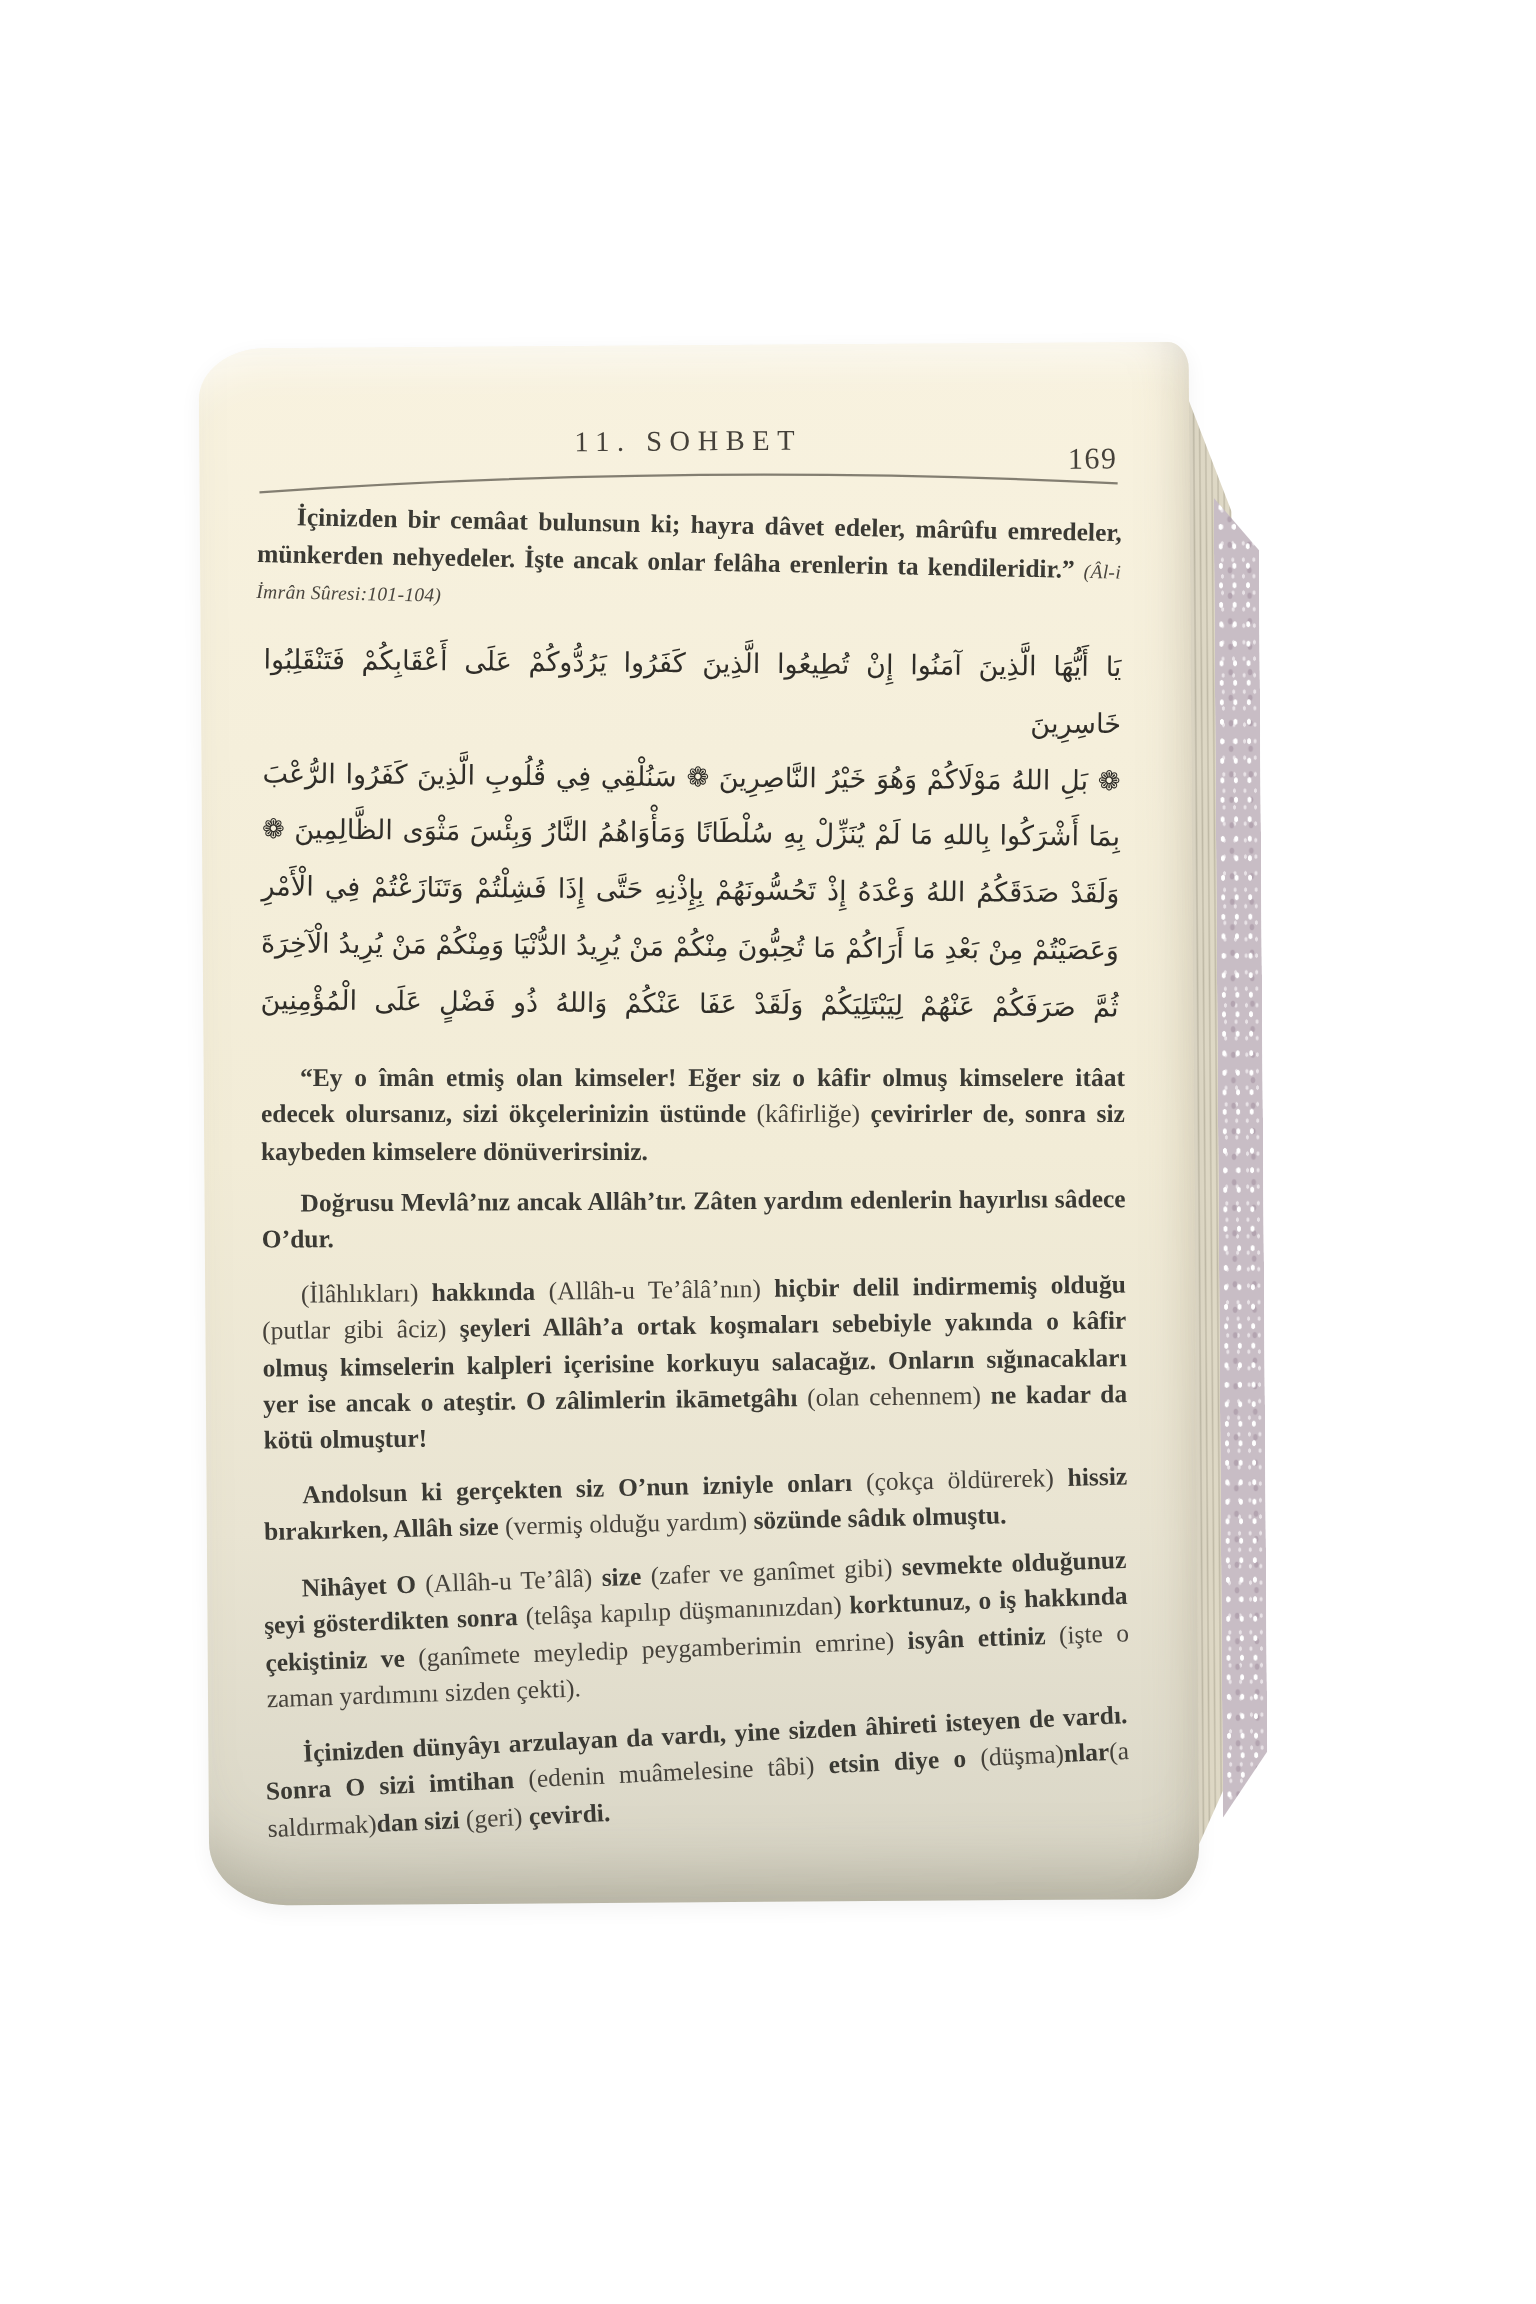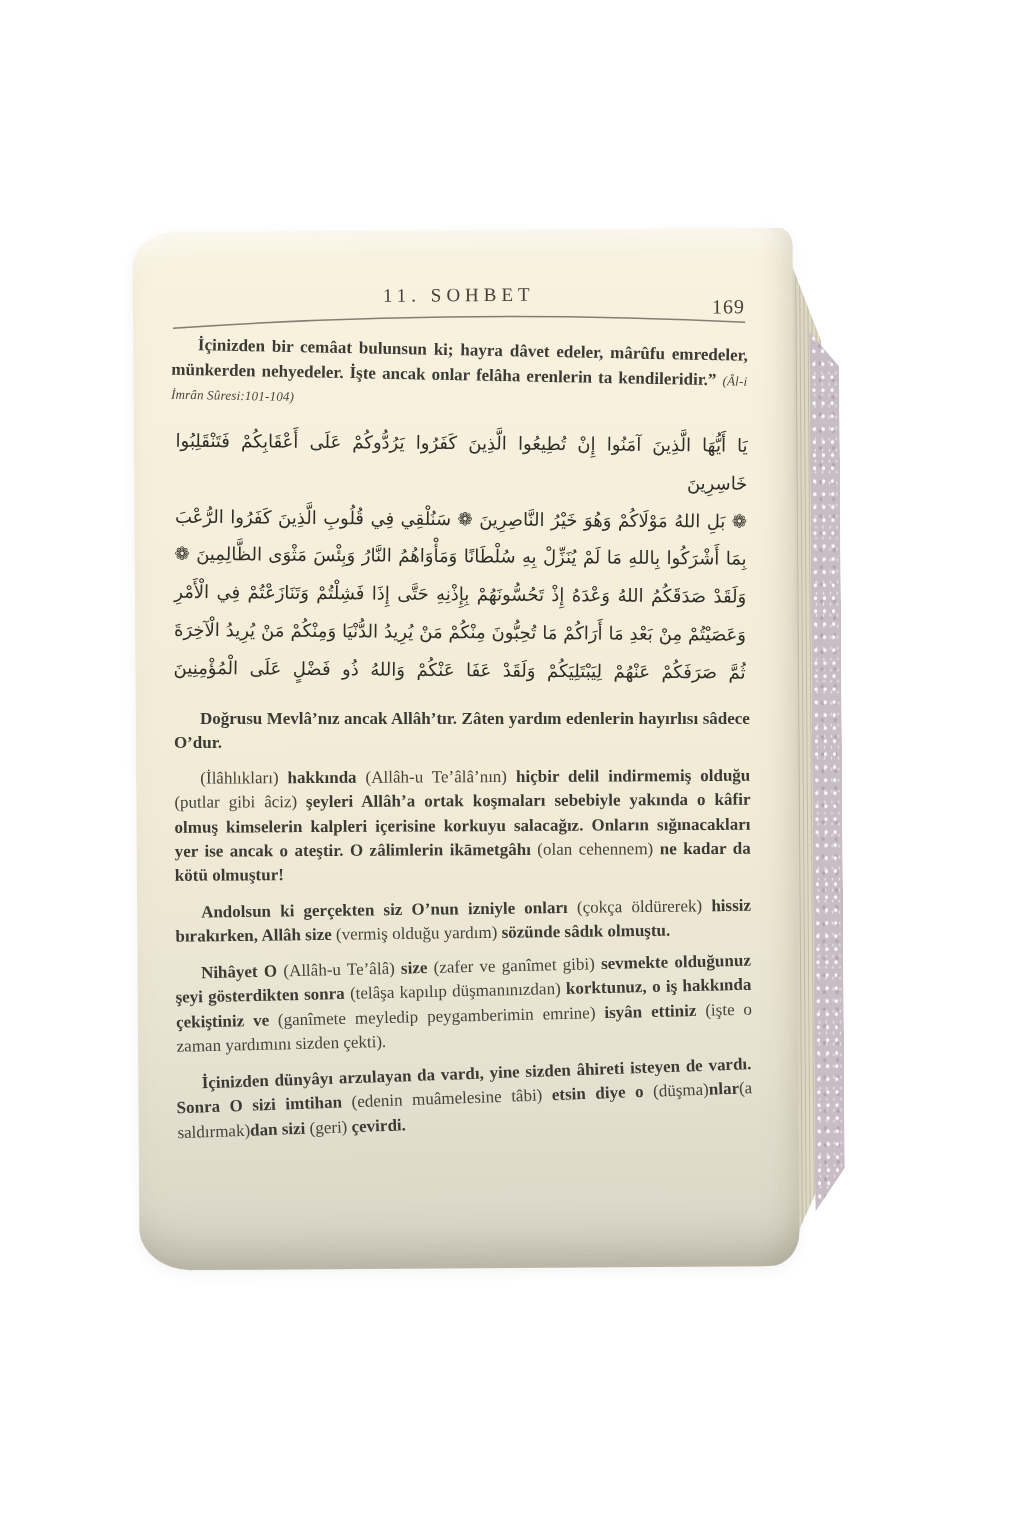--- a/index.html
+++ b/index.html
@@ -111,20 +111,21 @@
         <div class="arabic">
             <div class="aline">يَا أَيُّهَا الَّذِينَ آمَنُوا إِنْ تُطِيعُوا الَّذِينَ كَفَرُوا يَرُدُّوكُمْ عَلَى أَعْقَابِكُمْ فَتَنْقَلِبُوا خَاسِرِينَ</div>
             <div class="aline">❁ بَلِ اللهُ مَوْلَاكُمْ وَهُوَ خَيْرُ النَّاصِرِينَ ❁ سَنُلْقِي فِي قُلُوبِ الَّذِينَ كَفَرُوا الرُّعْبَ</div>
             <div class="aline">بِمَا أَشْرَكُوا بِاللهِ مَا لَمْ يُنَزِّلْ بِهِ سُلْطَانًا وَمَأْوَاهُمُ النَّارُ وَبِئْسَ مَثْوَى الظَّالِمِينَ ❁</div>
             <div class="aline">وَلَقَدْ صَدَقَكُمُ اللهُ وَعْدَهُ إِذْ تَحُسُّونَهُمْ بِإِذْنِهِ حَتَّى إِذَا فَشِلْتُمْ وَتَنَازَعْتُمْ فِي الْأَمْرِ</div>
             <div class="aline">وَعَصَيْتُمْ مِنْ بَعْدِ مَا أَرَاكُمْ مَا تُحِبُّونَ مِنْكُمْ مَنْ يُرِيدُ الدُّنْيَا وَمِنْكُمْ مَنْ يُرِيدُ الْآخِرَةَ</div>
             <div class="aline">ثُمَّ صَرَفَكُمْ عَنْهُمْ لِيَبْتَلِيَكُمْ وَلَقَدْ عَفَا عَنْكُمْ وَاللهُ ذُو فَضْلٍ عَلَى الْمُؤْمِنِينَ</div>
           </div>
 
         <div class="paras">
+            <p class="tpara"><span class="b">“Ey o îmân etmiş olan kimseler! Eğer siz o kâfir olmuş kimselere itâat edecek olursanız, sizi ökçelerinizin üstünde </span><span class="r">(kâfirliğe) </span><span class="b">çevirirler de, sonra siz kaybeden kimselere dönüverirsiniz.</span></p>
             <p class="tpara"><span class="b">Doğrusu Mevlâ’nız ancak Allâh’tır. Zâten yardım edenlerin hayırlısı sâdece O’dur.</span></p>
             <p class="tpara"><span class="r">(İlâhlıkları) </span><span class="b">hakkında </span><span class="r">(Allâh-u Te’âlâ’nın) </span><span class="b">hiçbir delil indirmemiş olduğu </span><span class="r">(putlar gibi âciz) </span><span class="b">şeyleri Allâh’a ortak koşmaları sebebiyle yakında o kâfir olmuş kimselerin kalpleri içerisine korkuyu salacağız. Onların sığınacakları yer ise ancak o ateştir. O zâlimlerin ikāmetgâhı </span><span class="r">(olan cehennem) </span><span class="b">ne kadar da kötü olmuştur!</span></p>
             <p class="tpara"><span class="b">Andolsun ki gerçekten siz O’nun izniyle onları </span><span class="r">(çokça öldürerek) </span><span class="b">hissiz bırakırken, Allâh size </span><span class="r">(vermiş olduğu yardım) </span><span class="b">sözünde sâdık olmuştu.</span></p>
             <p class="tpara"><span class="b">Nihâyet O </span><span class="r">(Allâh-u Te’âlâ) </span><span class="b">size </span><span class="r">(zafer ve ganîmet gibi) </span><span class="b">sevmekte olduğunuz şeyi gösterdikten sonra </span><span class="r">(telâşa kapılıp düşmanınızdan) </span><span class="b">korktunuz, o iş hakkında çekiştiniz ve </span><span class="r">(ganîmete meyledip peygamberimin emrine) </span><span class="b">isyân ettiniz </span><span class="r">(işte o zaman yardımını sizden çekti).</span></p>
             <p class="tpara"><span class="b">İçinizden dünyâyı arzulayan da vardı, yine sizden âhireti isteyen de vardı. Sonra O sizi imtihan </span><span class="r">(edenin muâmelesine tâbi) </span><span class="b">etsin diye o </span><span class="r">(düşma)</span><span class="b">nlar</span><span class="r">(a saldırmak)</span><span class="b">dan sizi </span><span class="r">(geri) </span><span class="b">çevirdi.</span></p>
           </div>
 
       </div>
     </div>
   </div>

